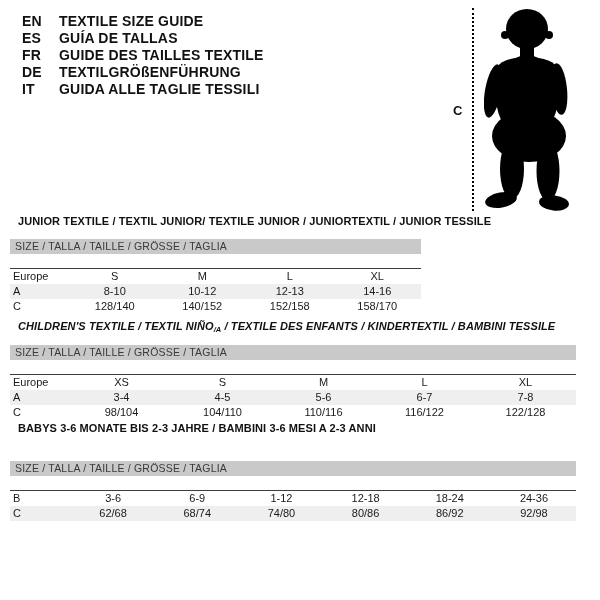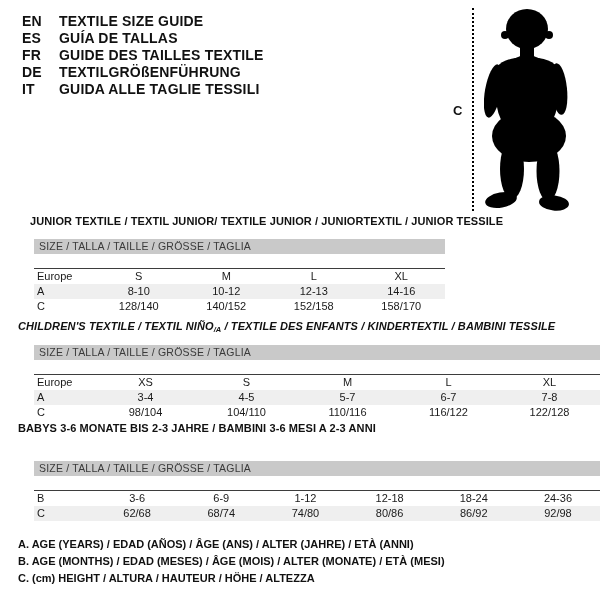--- a/index.html
+++ b/index.html
@@ -15,21 +15,21 @@
   .figure{position:absolute;left:450px;top:5px;width:140px;height:212px;}
   .dotted{position:absolute;left:22px;top:3px;height:203px;width:0;border-left:2px dotted #000;}
   .figure-label{position:absolute;left:3px;top:98px;font-weight:bold;font-size:13px;}
   .baby{position:absolute;left:34px;top:2px;}
 
   
   .section-title{position:absolute;left:18px;font-weight:bold;font-size:11px;letter-spacing:.1px;white-space:nowrap;line-height:14px;}
   .sub{font-size:7.5px;vertical-align:-2px;}
 
   
-  .tbl{position:absolute;left:34px;font-size:11px;color:#1a1a1a;}
+  .tbl{position:absolute;left:10px;font-size:11px;color:#1a1a1a;}
   .size-bar{height:15px;line-height:15px;background:#c9c9c9;color:#3a3a3a;padding-left:5px;font-size:10.5px;letter-spacing:.2px;}
   .rows{border-top:1px solid #3d3d3d;margin-top:14px;}
   .trow{display:flex;height:15px;line-height:15px;align-items:center;}
   .trow.gray{background:#efefef;}
   .cl{width:58px;flex:0 0 58px;padding-left:3px;text-align:left;}
   .cv{flex:1;text-align:center;}
 
   
   .footnotes{position:absolute;left:18px;top:536px;font-weight:bold;font-size:11px;line-height:17px;white-space:nowrap;}
 </style>
@@ -76,21 +76,21 @@
         <ellipse cx="9" cy="84" rx="8" ry="27" transform="rotate(10 9 84)"></ellipse>
         <ellipse cx="75" cy="82" rx="8" ry="26" transform="rotate(-6 75 82)"></ellipse>
         <ellipse cx="28" cy="162" rx="12" ry="30"></ellipse>
         <ellipse cx="64" cy="164" rx="11.5" ry="30"></ellipse>
         <ellipse cx="17" cy="193" rx="16" ry="7.5" transform="rotate(-10 17 193)"></ellipse>
         <ellipse cx="70" cy="196" rx="15" ry="7.5" transform="rotate(6 70 196)"></ellipse>
       </g>
     </svg>
   </div>
 
-  <div class="section-title" style="top:214px;margin-left:12px;">JUNIOR TEXTILE / TEXTIL JUNIOR/ TEXTILE JUNIOR / JUNIORTEXTIL / JUNIOR TESSILE</div>
+  <div class="section-title" style="top:214px;">JUNIOR TEXTILE / TEXTIL JUNIOR/ TEXTILE JUNIOR / JUNIORTEXTIL / JUNIOR TESSILE</div>
   <div class="tbl" style="top:239px;width:411px;">
     <div class="size-bar">SIZE / TALLA / TAILLE / GRÖSSE / TAGLIA</div>
     <div class="rows">
       <div class="trow">
         <span class="cl">Europe</span>
         <span class="cv">S</span>
         <span class="cv">M</span>
         <span class="cv">L</span>
         <span class="cv">XL</span>
       </div>
@@ -120,21 +120,21 @@
         <span class="cv">XS</span>
         <span class="cv">S</span>
         <span class="cv">M</span>
         <span class="cv">L</span>
         <span class="cv">XL</span>
       </div>
       <div class="trow gray">
         <span class="cl">A</span>
         <span class="cv">3-4</span>
         <span class="cv">4-5</span>
-        <span class="cv">5-7</span>
+        <span class="cv">5-6</span>
         <span class="cv">6-7</span>
         <span class="cv">7-8</span>
       </div>
       <div class="trow">
         <span class="cl">C</span>
         <span class="cv">98/104</span>
         <span class="cv">104/110</span>
         <span class="cv">110/116</span>
         <span class="cv">116/122</span>
         <span class="cv">122/128</span>
@@ -162,19 +162,14 @@
         <span class="cv">62/68</span>
         <span class="cv">68/74</span>
         <span class="cv">74/80</span>
         <span class="cv">80/86</span>
         <span class="cv">86/92</span>
         <span class="cv">92/98</span>
       </div>
     </div>
   </div>
 
-  <div class="footnotes">
-    <div>A. AGE (YEARS) / EDAD (AÑOS) / ÂGE (ANS) / ALTER (JAHRE) / ETÀ (ANNI)</div>
-    <div>B. AGE (MONTHS) / EDAD (MESES) / ÂGE (MOIS) / ALTER (MONATE) / ETÀ (MESI)</div>
-    <div>C. (cm) HEIGHT / ALTURA / HAUTEUR / HÖHE / ALTEZZA</div>
-  </div>
 
 </div>
 
 </body></html>

